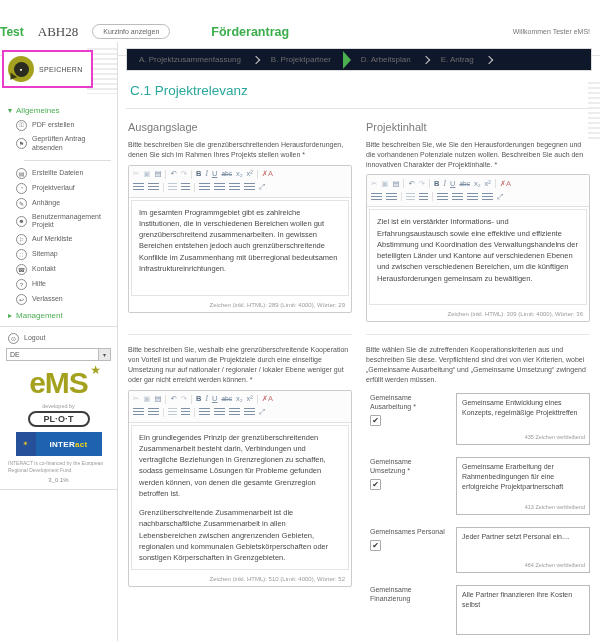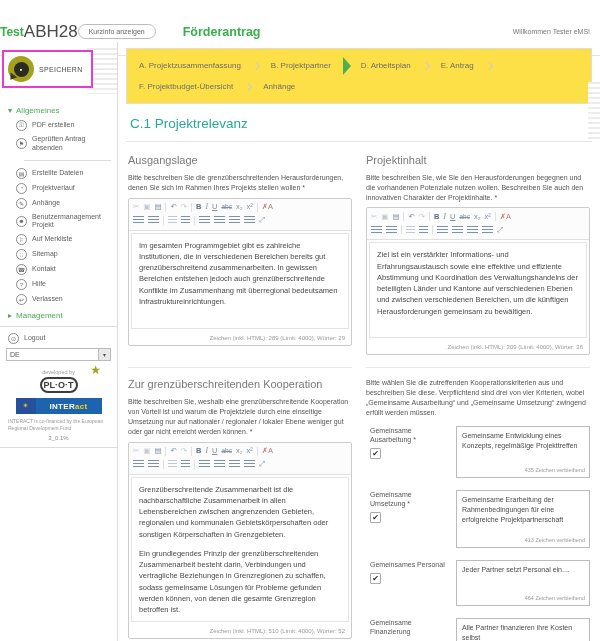--- a/index.html
+++ b/index.html
@@ -6,24 +6,24 @@
   html,body { width:600px; height:641px; overflow:hidden; background:#fff;
     font-family:"Liberation Sans", sans-serif; color:#555; }
 
   
   .header { position:relative; height:42px; display:flex; align-items:flex-start; }
   .logo-block { width:118px; padding:4px 0 0 6px; }
   .logo-row { display:flex; align-items:center; gap:3px; }
   .logo-mark { width:20px; height:26px; }
   .logo-word { font-size:15px; color:#3c3c3c; letter-spacing:0.2px; }
   .logo-sub { font-size:4.5px; color:#9a9a9a; margin-left:24px; margin-top:1px; }
-  .header-main { flex:1; padding-top:8px; display:flex; align-items:center; 
+  .header-main { flex:1; padding-top:8px; display:flex; align-items:center; gap:14px;
     border-bottom:1px solid #e3e3e3; height:56px; }
   .proj-acronym { color:#3bad4b; font-weight:bold; font-size:12px; }
-  .proj-id { color:#4a4a4a; font-size:17px; }
+  .proj-id { color:#4a4a4a; font-size:13px;font-family:Liberation Serif, serif; }
   .pill-btn { border:1px solid #bbb; border-radius:10px; background:#fff; color:#666;
     font-size:7px; padding:3px 10px; cursor:pointer; font-family:inherit; }
   .form-title { color:#3bad4b; font-weight:bold; font-size:12.5px; margin-left:27px; }
   .welcome { margin-left:auto; margin-right:10px; font-size:7px; color:#777; }
 
   
   .body-wrap { display:flex; height:599px; }
   aside { width:118px; border-right:1px solid #ddd; position:relative; padding-top:4px; }
   main { flex:1; padding:6px 8px 0 8px; position:relative; }
 
@@ -54,33 +54,33 @@
     align-items:center; justify-content:space-between; font-size:7px; color:#555; cursor:pointer; background:#fff; }
   .lang-select .val { padding-left:3px; }
   .lang-caret { width:12px; height:11px; background:#e8e8e8; border-left:1px solid #bbb;
     display:flex; align-items:center; justify-content:center; font-size:6px; color:#555; }
 
   .ems-logo { text-align:center; margin-top:8px; position:relative; }
   .ems-word { font-size:30px; font-weight:bold; color:#a3a11e; letter-spacing:-1px; line-height:0.9; }
   .ems-star { position:absolute; top:-6px; right:16px; color:#a3a11e; font-size:12px; }
   .ems-sub { text-align:left; margin-left:36px; font-size:8px; color:#8b8b8b; line-height:1.05; margin-top:2px; }
   .devby { text-align:center; font-size:5.5px; color:#9a9a9a; margin-top:7px; }
-  .plot-oval { margin:2px auto 0 auto; width:38px; border:2px solid #3c3c3c; border-radius:12px;
+  .plot-oval { margin:2px auto 0 auto; width:62px; border:2px solid #3c3c3c; border-radius:12px;
     text-align:center; font-size:9px; font-weight:bold; color:#3c3c3c; padding:1px 0; }
-  .interact-row { display:flex; margin:5px auto 0 auto; width:86px; height:16px; }
+  .interact-row { display:flex; margin:5px auto 0 auto; width:86px; height:24px; }
   .eu-flag { width:20px; background:#27509b; color:#f6d019; font-size:7px; display:flex;
     align-items:center; justify-content:center; }
   .interact-bar { flex:1; background:#1e63ad; display:flex; align-items:center; justify-content:center;
     font-size:8px; font-weight:bold; color:#fff; letter-spacing:0.3px; }
   .interact-bar .act { color:#f6d019; }
   .interact-caption { font-size:5px; color:#9a9a9a; text-align:left; margin:4px 8px 0 8px; line-height:1.3; }
   .version { text-align:center; font-size:6px; color:#8a8a8a; margin-top:4px; }
 
   
-  .tabbar { border:1px solid #ddd; background:#fde047; padding:6px 2px; }
+  .tabbar { border:1px solid #ddd; background:#0f172a; padding:0 2px; }
   .tab-row { display:flex; align-items:center; height:21px; }
   .tab { font-size:8px; color:#6d6d6d; padding:0 10px; white-space:nowrap; cursor:pointer; }
   .tab-sep { width:6px; height:6px; border-top:1px solid #ccc; border-right:1px solid #ccc;
     transform:rotate(45deg); margin:0 2px; flex:0 0 auto; }
   .tab-sep-green { width:0; height:0; border-top:9px solid transparent; border-bottom:9px solid transparent;
     border-left:8px solid #4caf50; margin-left:2px; flex:0 0 auto; }
   .tab-active-box { border:2px solid #e93ccb; flex:0 0 auto; cursor:pointer; }
   .tab-active { display:block; background:#4caf50; color:#fff; font-size:8px; padding:3px 16px 3px 8px;
     clip-path:polygon(0 0, calc(100% - 8px) 0, 100% 50%, calc(100% - 8px) 100%, 0 100%); }
 
@@ -219,20 +219,21 @@
       <span class="nav-label">Logout</span>
     </div>
 
     <div class="lang-select">
       <span class="val">DE</span>
       <span class="lang-caret">▾</span>
     </div>
 
     <div class="ems-logo">
       <span class="ems-star">★</span>
+      <div class="ems-word">eMS</div>
     </div>
     <div class="devby">developed by</div>
     <div class="plot-oval">PL·O·T</div>
     <div class="interact-row">
       <span class="eu-flag">✶</span>
       <span class="interact-bar">
         <span>INTER</span>
           <span class="act">act</span>
       </span>
     </div>
@@ -248,25 +249,20 @@
       <div class="tab-row">
         <span class="tab">A. Projektzusammenfassung</span>
         <span class="tab-sep"></span>
         <span class="tab">B. Projektpartner</span>
         <span class="tab-sep-green"></span>
         <span class="tab">D. Arbeitsplan</span>
         <span class="tab-sep"></span>
         <span class="tab">E. Antrag</span>
         <span class="tab-sep"></span>
       </div>
-      <div class="tab-row">
-        <span class="tab">F. Projektbudget-Übersicht</span>
-        <span class="tab-sep"></span>
-        <span class="tab">Anhänge</span>
-      </div>
     </div>
 
     <h1 class="section-title">C.1 Projektrelevanz</h1>
     <hr class="section-hr">
 
     <div class="panel-grid">
 
       <section class="panel">
         <h2 class="panel-title">Ausgangslage</h2>
         <p class="panel-desc">Bitte beschreiben Sie die grenzüberschreitenden Herausforderungen, denen Sie sich im Rahmen Ihres Projekts stellen wollen *</p>
@@ -297,21 +293,21 @@
               <span class="bars short"></span>
               <span class="tb-sep"></span>
               <span class="bars"></span>
               <span class="bars"></span>
               <span class="bars"></span>
               <span class="bars"></span>
               <span class="tb">⤢</span>
             </div>
           </div>
           <div class="editor-body" style="min-height:96px;">
-            <p>Im gesamten Programmgebiet gibt es zahlreiche Institutionen, die in verschiedenen Bereichen bereits gut grenzüberschreitend zusammenarbeiten. In gewissen Bereichen entstehen jedoch auch grenzüberschreitende Konflikte im Zusammenhang mit überregional bedeutsamen Infrastruktureinrichtungen.</p>
+            <p>Im gesamten Programmgebiet gibt es zahlreiche Institutionen, die in verschiedenen Bereichen wollen gut grenzüberschreitend zusammenarbeiten. In gewissen Bereichen entstehen jedoch auch grenzüberschreitende Konflikte im Zusammenhang mit überregional bedeutsamen Infrastruktureinrichtungen.</p>
           </div>
           <div class="editor-foot">Zeichen (inkl. HTML): 289 (Limit: 4000), Wörter: 29</div>
         </div>
       </section>
 
       <section class="panel">
         <h2 class="panel-title">Projektinhalt</h2>
         <p class="panel-desc">Bitte beschreiben Sie, wie Sie den Herausforderungen begegnen und die vorhandenen Potenziale nutzen wollen. Beschreiben Sie auch den innovativen Charakter der Projektinhalte. *</p>
         <div class="editor">
           <div class="toolbar">
@@ -347,21 +343,20 @@
             </div>
           </div>
           <div class="editor-body" style="min-height:96px;">
             <p>Ziel ist ein verstärkter Informations- und Erfahrungsaustausch sowie eine effektive und effiziente Abstimmung und Koordination des Verwaltungshandelns der beteiligten Länder und Kantone auf verschiedenen Ebenen und zwischen verschiedenen Bereichen, um die künftigen Herausforderungen gemeinsam zu bewältigen.</p>
           </div>
           <div class="editor-foot">Zeichen (inkl. HTML): 309 (Limit: 4000), Wörter: 36</div>
         </div>
       </section>
 
       <section class="panel hr-top">
-        <h2 class="panel-title">Zur grenzüberschreitenden Kooperation</h2>
         <p class="panel-desc">Bitte beschreiben Sie, weshalb eine grenzüberschreitende Kooperation von Vorteil ist und warum die Projektziele durch eine einseitige Umsetzung nur auf nationaler / regionaler / lokaler Ebene weniger gut oder gar nicht erreicht werden können. *</p>
         <div class="editor">
           <div class="toolbar">
             <div class="tb-row">
               <span class="tb dim">✂</span>
               <span class="tb dim">▣</span>
               <span class="tb">▤</span>
               <span class="tb-sep"></span>
               <span class="tb">↶</span>
               <span class="tb dim">↷</span>
@@ -383,22 +378,22 @@
               <span class="bars short"></span>
               <span class="tb-sep"></span>
               <span class="bars"></span>
               <span class="bars"></span>
               <span class="bars"></span>
               <span class="bars"></span>
               <span class="tb">⤢</span>
             </div>
           </div>
           <div class="editor-body" style="min-height:118px;">
+            <p>Ein grundlegendes Prinzip der grenzüberschreitenden Zusammenarbeit besteht darin, Verbindungen und vertragliche Beziehungen in Grenzregionen zu schaffen, sodass gemeinsame Lösungen für Probleme gefunden werden können, von denen die gesamte Grenzregion betroffen ist.</p>
             <p>Grenzüberschreitende Zusammenarbeit ist die nachbarschaftliche Zusammenarbeit in allen Lebensbereichen zwischen angrenzenden Gebieten, regionalen und kommunalen Gebietskörperschaften oder sonstigen Körperschaften in Grenzgebieten.</p>
-            <p>Ein grundlegendes Prinzip der grenzüberschreitenden Zusammenarbeit besteht darin, Verbindungen und vertragliche Beziehungen in Grenzregionen zu schaffen, sodass gemeinsame Lösungen für Probleme gefunden werden können, von denen die gesamte Grenzregion betroffen ist.</p>
           </div>
           <div class="editor-foot">Zeichen (inkl. HTML): 510 (Limit: 4000), Wörter: 52</div>
         </div>
       </section>
 
       <section class="panel hr-top">
         <p class="panel-desc">Bitte wählen Sie die zutreffenden Kooperationskriterien aus und beschreiben Sie diese. Verpflichtend sind drei von vier Kriterien, wobei „Gemeinsame Ausarbeitung“ und „Gemeinsame Umsetzung“ zwingend erfüllt werden müssen.</p>
 
         <div class="krit-row">
           <div class="krit-left">

